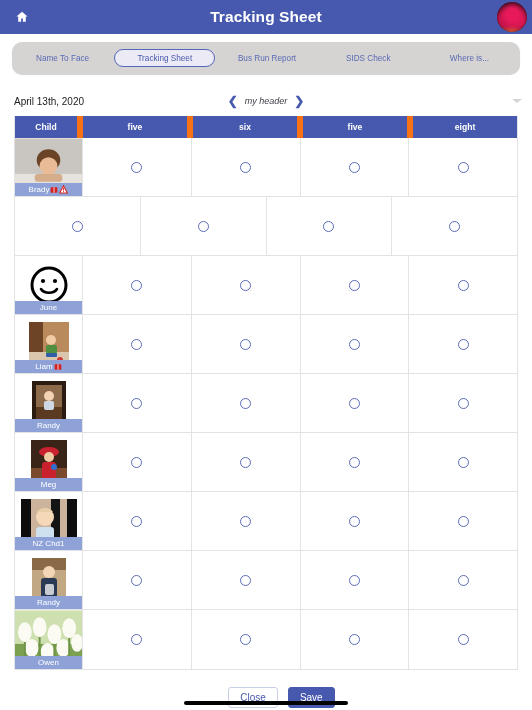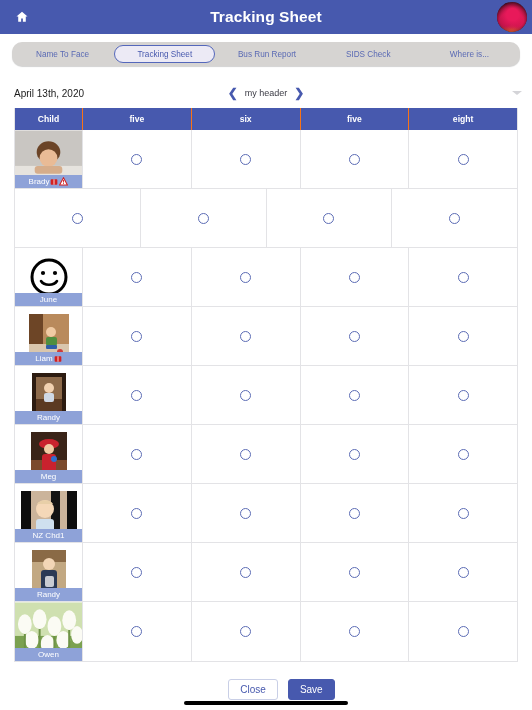--- a/index.html
+++ b/index.html
@@ -48,21 +48,21 @@
       radial-gradient(circle at 48% 78%, #f0b400 0 13%, rgba(240,180,0,0) 40%),
       radial-gradient(circle at 50% 50%, #2a0a12 0 50%, #07050a 100%);
   }
 
   
   .tabs-wrap {
     padding: 8px 12px 0 12px;
     background: #ffffff;
   }
   .tabs {
-    height: 24px;
+    height: 32px;
     border-radius: 10px;
     background: #d6d4d2;
     display: flex;
     align-items: center;
     box-shadow: 0 1px 1px rgba(0,0,0,.18);
   }
   .tab {
     flex: 1 1 0;
     height: 18px;
     margin: 0 1px;
@@ -96,21 +96,21 @@
   .hdr-nav {
     position: absolute; left: 0; right: 0;
     display: flex; align-items: center; justify-content: center;
     gap: 7px;
   }
   .chev {
     color: #4759ae; font-size: 12px; line-height: 1;
     cursor: pointer; font-weight: bold;
   }
   .hdr-text {
-    font-size: 9px; color: #3c3c46;
+    font-size: 9px; color: #3c3c46; font-style: italic;
   }
   .row-caret {
     position: absolute; right: 10px;
     width: 0; height: 0;
     border-left: 5px solid transparent;
     border-right: 5px solid transparent;
     border-top: 4px solid #d4d4d8;
     cursor: pointer;
   }
 
@@ -121,21 +121,21 @@
     border-top: none;
   }
   .thead {
     display: flex;
     background: #4759ae;
     height: 22px;
   }
   .th {
     display: flex; align-items: center; justify-content: center;
     color: #ffffff; font-size: 8.6px; font-weight: bold;
-    border-right: 1px solid #f97316;
+    border-right: 6px solid #f97316;
   }
   .th:last-child { border-right: none; }
   .col-child { width: 68px; flex: 0 0 68px; }
   .col-cell  { flex: 1 1 0; }
 
   .trow {
     display: flex;
     height: 59px;
     border-bottom: 1px solid #e3e3e6;
     background: #ffffff;

